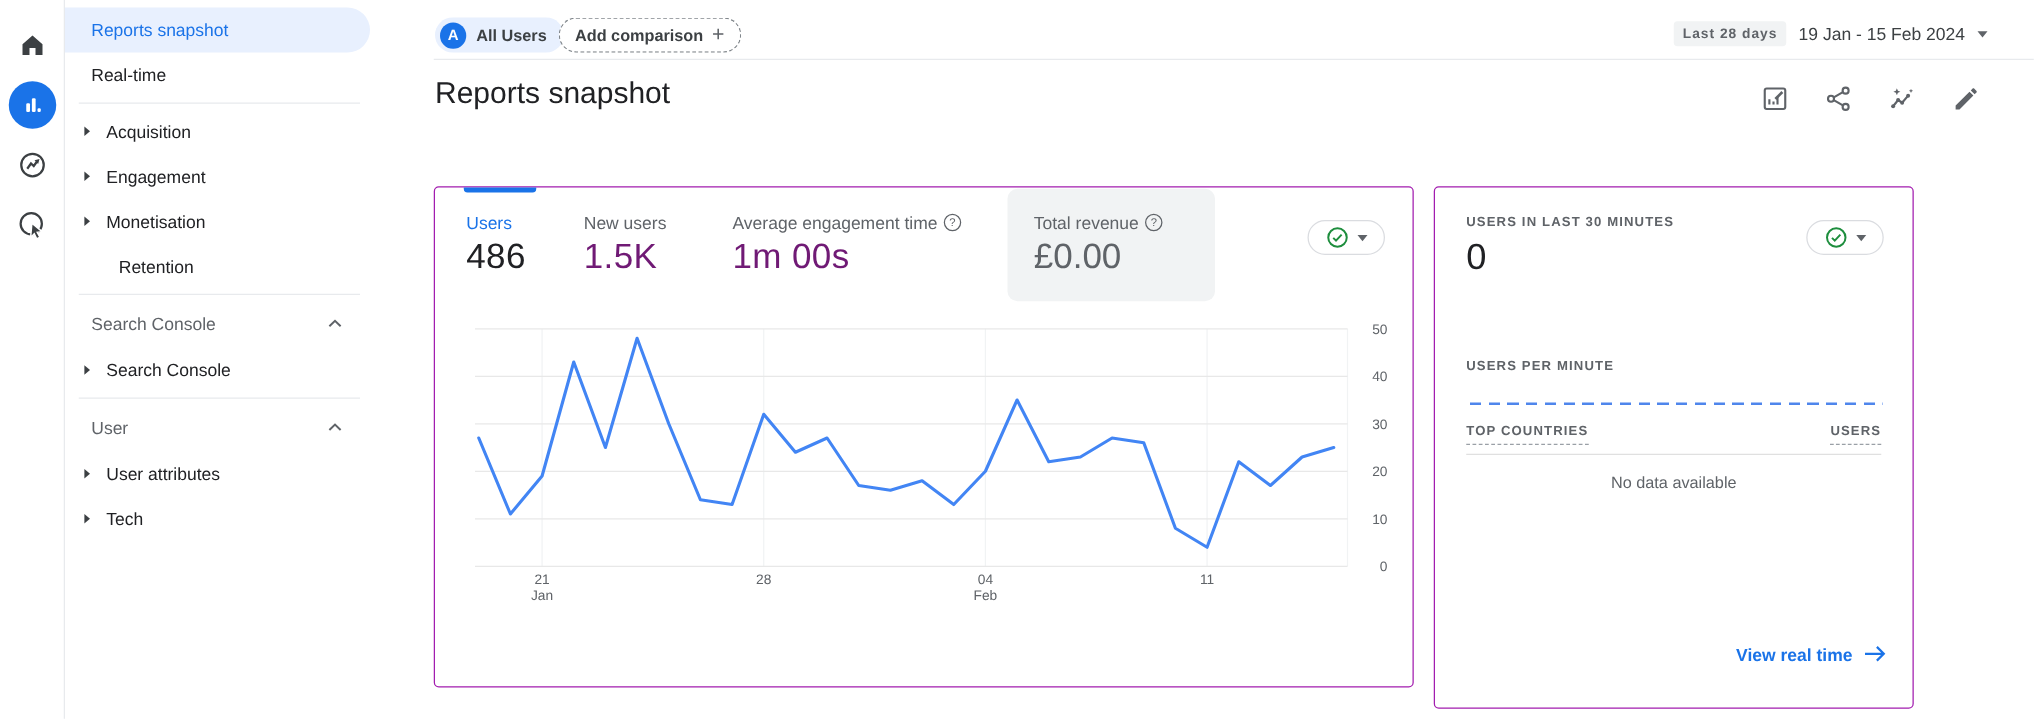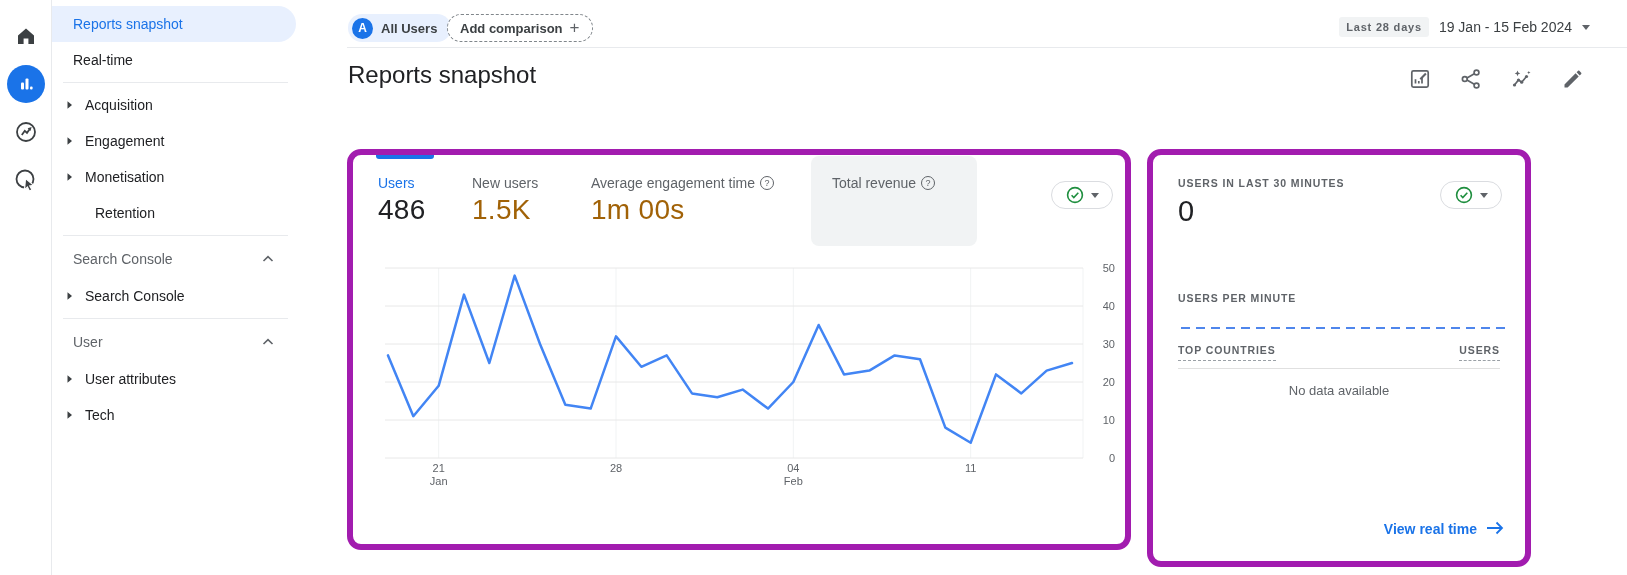--- a/index.html
+++ b/index.html
@@ -38,30 +38,30 @@
   .last28 { font-size:11px; font-weight:700; letter-spacing:.8px; color:#5f6368; background:#f1f3f4; padding:4px 7px; border-radius:3px; }
   .daterange { font-size:14px; color:#3c4043; }
   .caret-down { width:0; height:0; border-left:4px solid transparent; border-right:4px solid transparent; border-top:5px solid #5f6368; }
 
   
   .page-title { position:absolute; left:348px; top:61px; font-size:24px; font-weight:400; color:#202124; }
   .header-icons { position:absolute; right:37px; top:62px; display:flex; gap:17px; }
   .icon-btn { width:34px; height:34px; display:flex; align-items:center; justify-content:center; cursor:pointer; border-radius:50%; }
 
   
-  .card { position:absolute; background:#fff; border:6px solid #a21caf; border-radius:14px; }
+  .card { position:absolute; background:#fff; border:1px solid #a21caf; border-radius:4px; }
   .card-main { left:347px; top:149px; width:784px; height:401px; }
   .card-rt { left:1147px; top:149px; width:384px; height:418px; }
 
   .tab-indicator { position:absolute; left:23px; top:0; width:58px; height:4px; background:#1a73e8; border-radius:0 0 3px 3px; }
 
   .metric { position:absolute; top:20px; }
   .metric .m-label { font-size:14px; color:#5f6368; display:flex; align-items:center; gap:5px; }
   .metric .m-label.blue { color:#1a73e8; }
-  .metric .m-value { font-size:28px; color:#a16207; margin-top:3px; letter-spacing:.3px; }
+  .metric .m-value { font-size:28px; color:#701a75; margin-top:3px; letter-spacing:.3px; }
   .metric .m-value.dark { color:#202124; }
   .m-users { left:25px; } .m-new { left:119px; } .m-avg { left:238px; }
   .m-rev-tile { position:absolute; left:458px; top:1px; width:166px; height:90px; background:#f1f3f4; border-radius:8px; padding:19px 0 0 21px; }
   .help { width:14px; height:14px; border:1px solid #5f6368; border-radius:50%; font-size:9px; color:#5f6368;
     display:inline-flex; align-items:center; justify-content:center; flex:0 0 auto; }
 
   .check-pill { position:absolute; width:62px; height:28px; border:1px solid #dadce0; border-radius:14px; background:#fff;
     display:flex; align-items:center; justify-content:center; gap:7px; cursor:pointer; }
   .pill-main { left:698px; top:26px; }
   .pill-rt { right:23px; top:26px; }
@@ -263,20 +263,21 @@
       <span>Average engagement time</span>
       <span class="help">?</span>
     </div>
     <div class="m-value">1m 00s</div>
   </div>
   <div class="m-rev-tile">
     <div class="m-label" style="font-size:14px;color:#5f6368;display:flex;align-items:center;gap:5px;">
       <span>Total revenue</span>
       <span class="help">?</span>
     </div>
+    <div class="m-value" style="font-size:28px;color:#5f6368;margin-top:3px;">£0.00</div>
   </div>
 
   <div class="check-pill pill-main">
     <svg width="18" height="18" viewBox="0 0 18 18">
       <circle cx="9" cy="9" r="7.4" fill="none" stroke="#1e8e3e" stroke-width="1.6"></circle>
       <path d="M5.6 9.3l2.2 2.2 4.5-4.8" fill="none" stroke="#1e8e3e" stroke-width="1.6"></path>
     </svg>
     <span class="caret-down"></span>
   </div>
 

